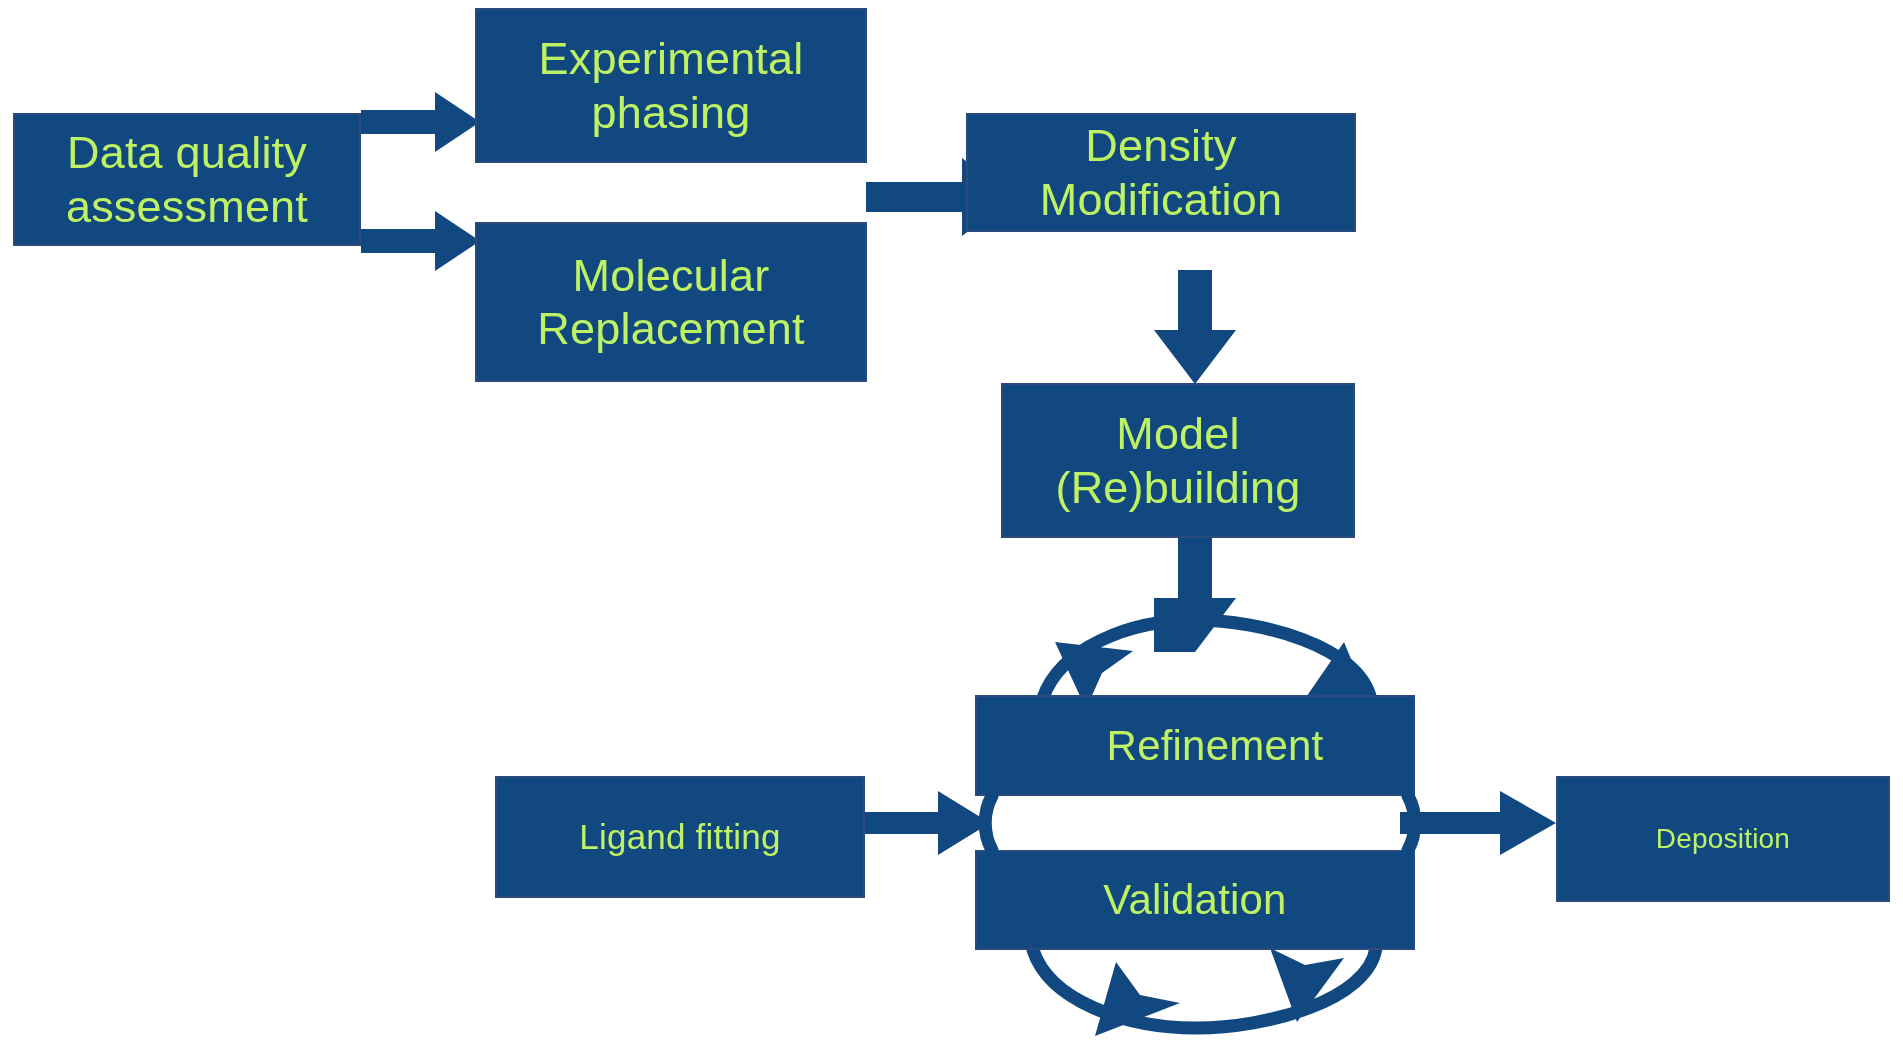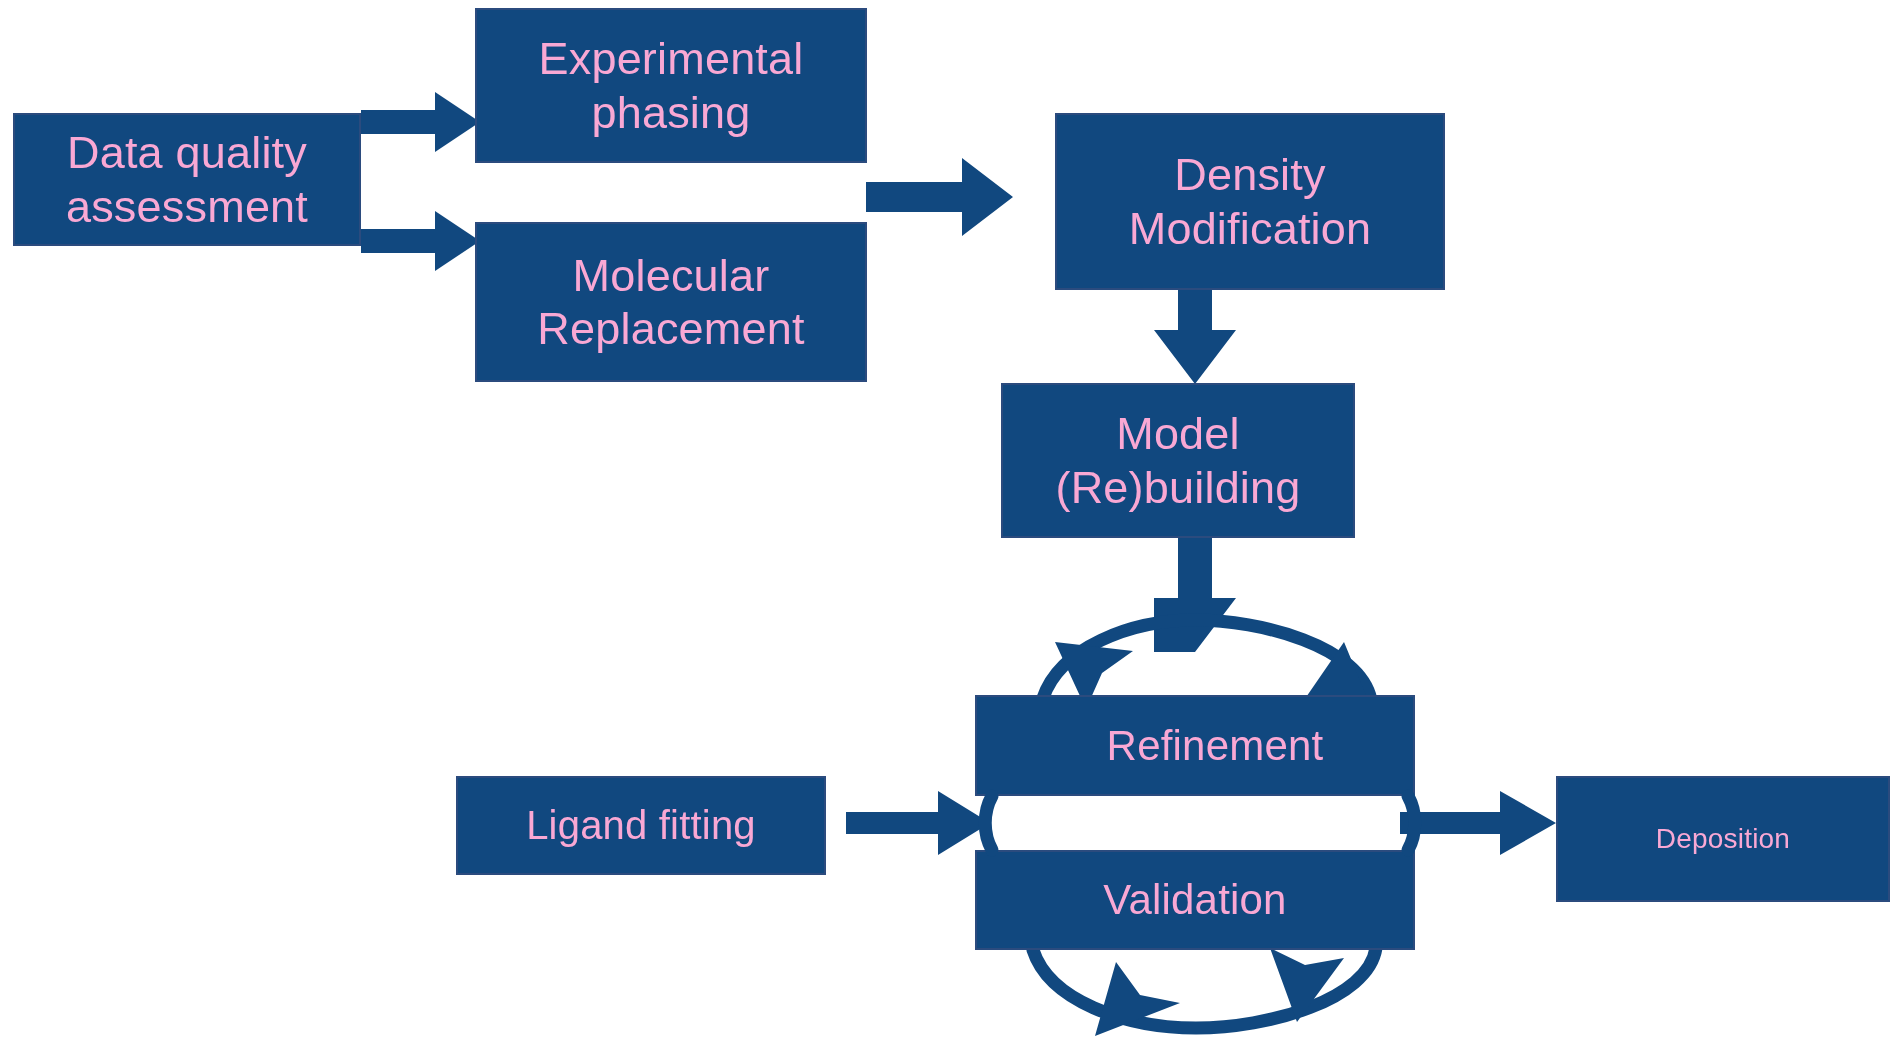--- a/index.html
+++ b/index.html
@@ -17,39 +17,39 @@
     position: relative;
     width: 1903px;
     height: 1043px;
     background: #ffffff;
   }
   .node {
     position: absolute;
     box-sizing: border-box;
     background: #11487F;
     border: 2px solid #2B4B7E;
-    color: #f9a8d4;
+    color: #bef264;
     display: flex;
     align-items: center;
     justify-content: center;
     text-align: center;
     line-height: 1.18;
     letter-spacing: 0.2px;
     white-space: pre-line;
     z-index: 3;
   }
   
   #node-data-quality      { left: 13px;   top: 113px; width: 348px; height: 133px; font-size: 45px; }
   #node-experimental      { left: 475px;  top: 8px;   width: 392px; height: 155px; font-size: 45px; }
   #node-molecular         { left: 475px;  top: 222px; width: 392px; height: 160px; font-size: 45px; }
-  #node-density           { left: 1055px; top: 113px; width: 390px; height: 177px; font-size: 45px; }
+  #node-density           { left: 966px; top: 113px; width: 390px; height: 119px; font-size: 45px; }
   #node-model             { left: 1001px; top: 383px; width: 354px; height: 155px; font-size: 45px; }
   #node-refinement        { left: 975px;  top: 695px; width: 440px; height: 101px; font-size: 42px; z-index: 4; padding-left: 40px; }
   #node-validation        { left: 975px;  top: 850px; width: 440px; height: 100px; font-size: 42px; z-index: 4; }
-  #node-ligand            { left: 456px;  top: 776px; width: 370px; height: 99px;  font-size: 40px; }
+  #node-ligand            { left: 495px;  top: 776px; width: 370px; height: 122px;  font-size: 35px; }
   #node-deposition        { left: 1556px; top: 776px; width: 334px; height: 126px; font-size: 28px; }
 
   svg.overlay {
     position: absolute;
     left: 0;
     top: 0;
     width: 1903px;
     height: 1043px;
     pointer-events: none;
     z-index: 2;

